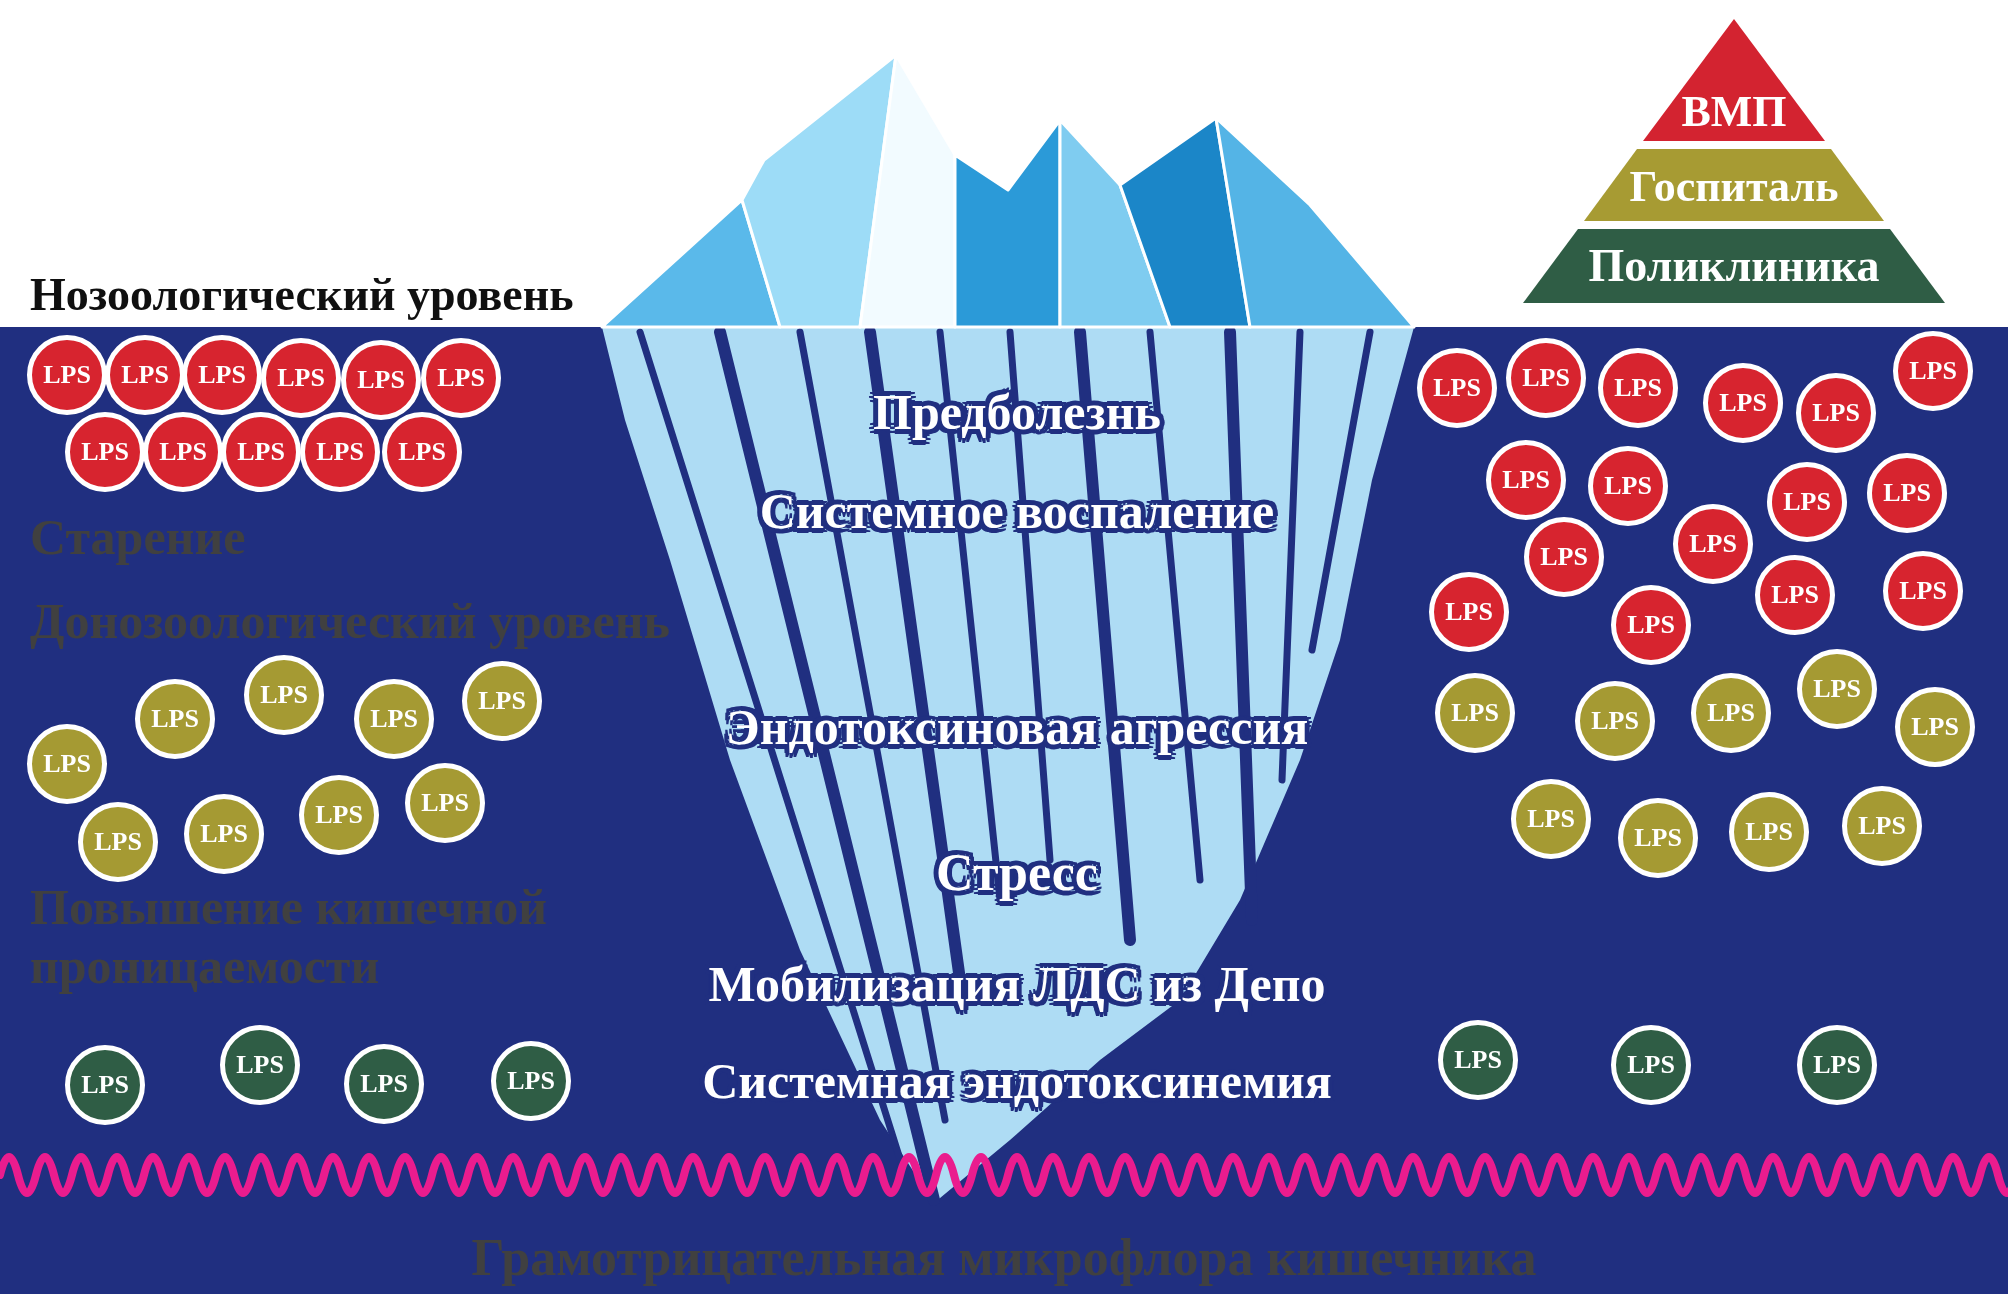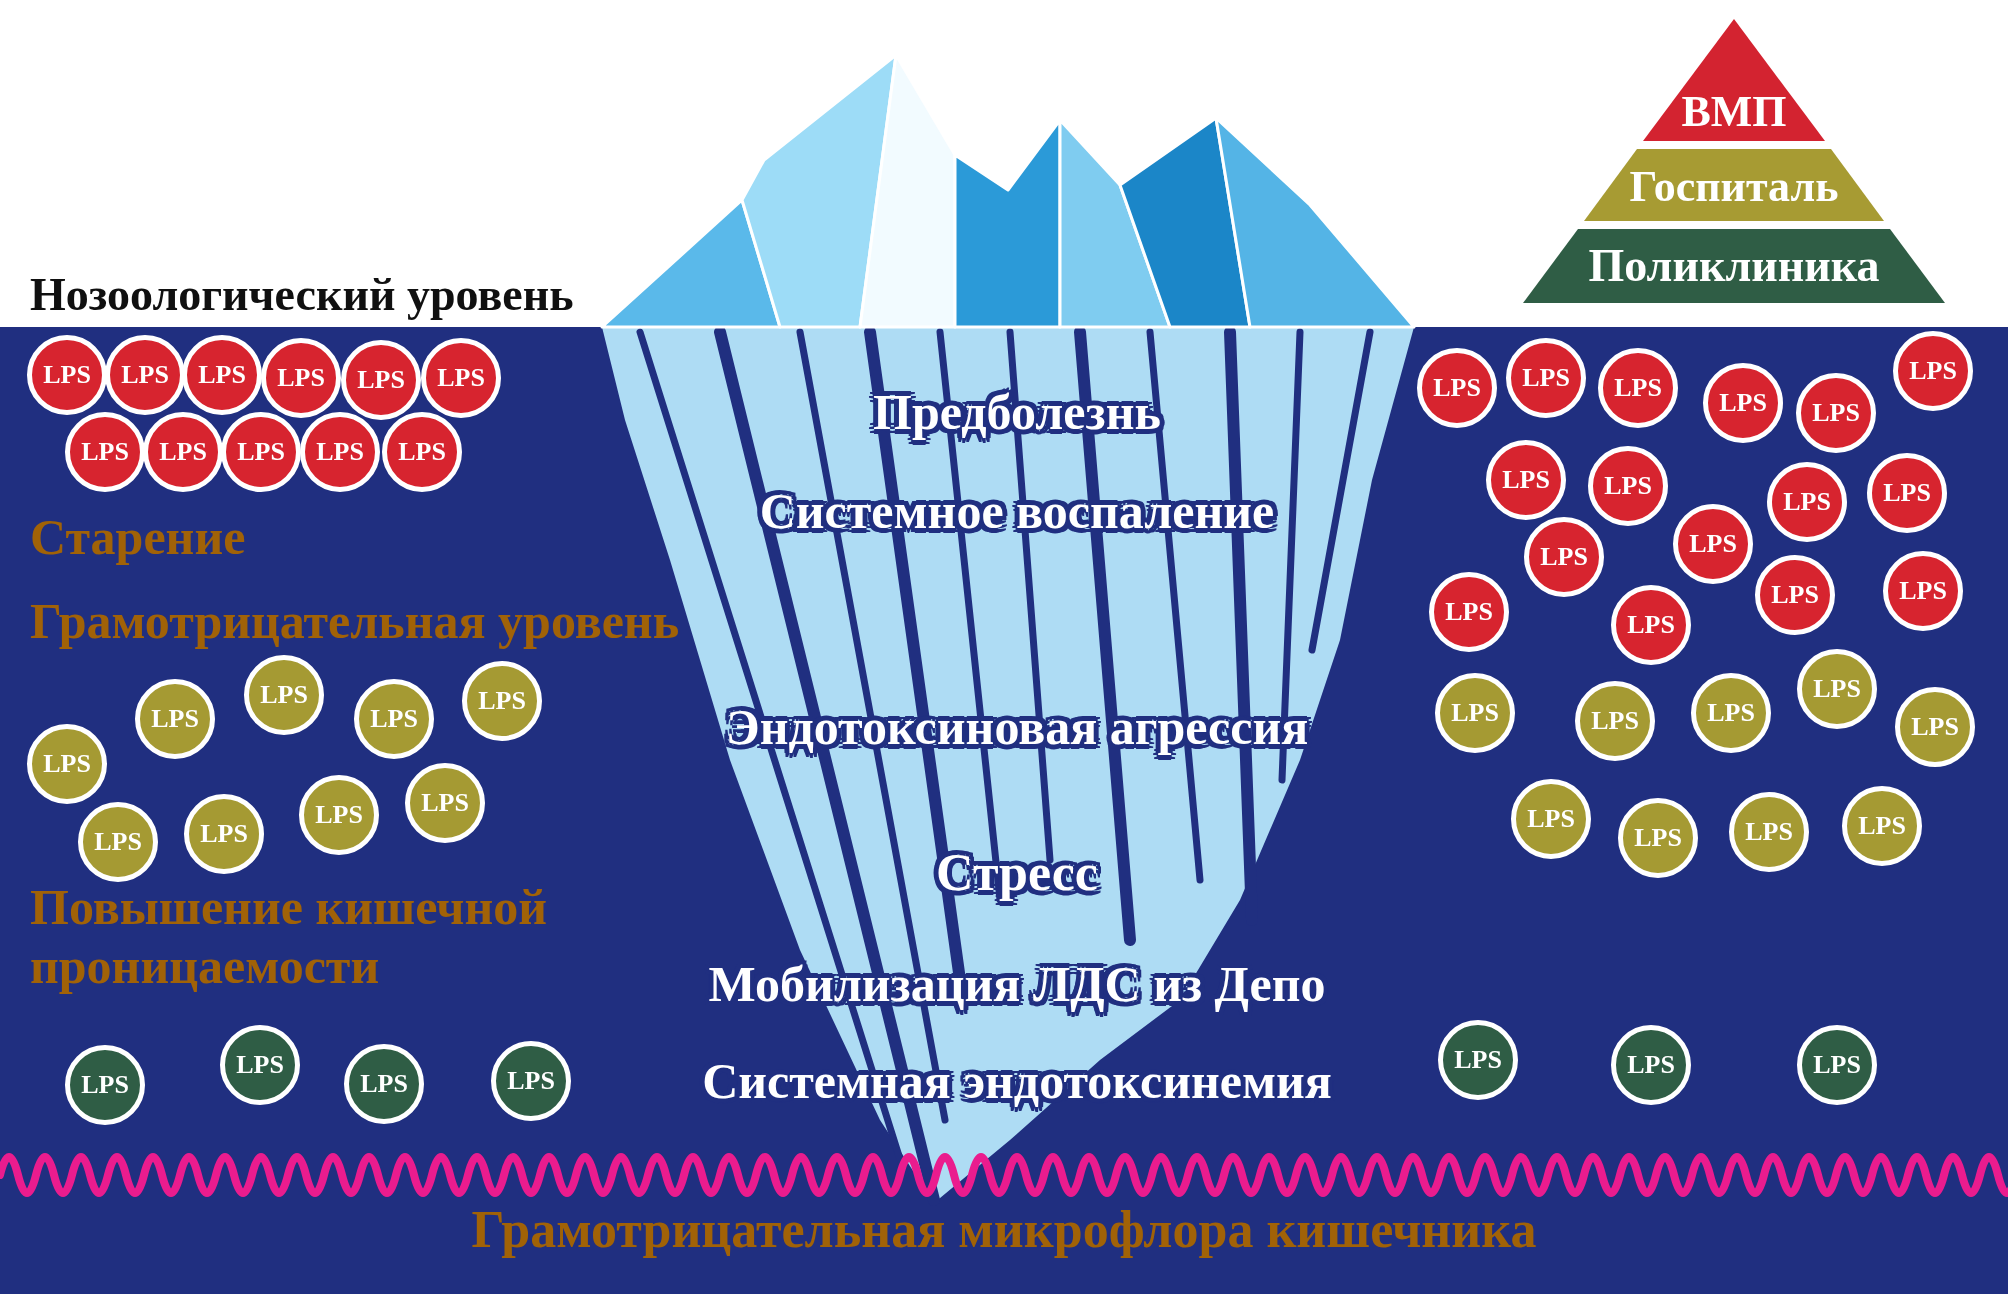--- a/index.html
+++ b/index.html
@@ -5,29 +5,29 @@
   * { margin:0; padding:0; box-sizing:border-box; }
   html,body { background:#ffffff; }
   body { font-family:"Liberation Serif", serif; }
 
   .stage { position:relative; width:2008px; height:1294px; background:#ffffff; overflow:hidden; }
 
   .water { position:absolute; left:0; top:327px; width:2008px; height:967px; background:#202f80; }
 
   .layer-svg { position:absolute; left:0; top:0; }
 
-  .lbl { position:absolute; font-weight:bold; color:#a16207; white-space:nowrap; }
+  .lbl { position:absolute; font-weight:bold; color:#404040; white-space:nowrap; }
   .lbl-black { color:#101010;margin-top:12px; }
 
   .nosological   { left:30px;  top:256px;  font-size:46px; }
   .aging         { left:30px;  top:508px;  font-size:50px; }
   .donosological { left:30px;  top:592px;  font-size:50px; }
   .permeability  { left:30px;  top:878px;  font-size:50px; line-height:1.18; white-space:normal; }
   .renal         { left:1340px; top:892px; font-size:48px; }
-  .microflora    { left:0; top:1200px; width:2008px; text-align:center; font-size:52px; }
+  .microflora    { left:0; top:1228px; width:2008px; text-align:center; font-size:52px; }
 
   .center-labels { position:absolute; left:600px; top:0; width:810px; height:1294px; pointer-events:none; }
   .berg-label {
     position:absolute; left:12px; width:100%; text-align:center;
     color:#ffffff; font-weight:bold; white-space:nowrap;
     text-shadow:
       -4px -4px 0 #202f80, 4px -4px 0 #202f80,
       -4px  4px 0 #202f80, 4px  4px 0 #202f80,
        0   -5px 0 #202f80, 0    5px 0 #202f80,
       -5px  0   0 #202f80, 5px  0   0 #202f80;
@@ -135,21 +135,21 @@
       <div class="lps" style="left: 220px; top: 1025px; background: rgb(47, 93, 69);">LPS</div>
       <div class="lps" style="left: 344px; top: 1044px; background: rgb(47, 93, 69);">LPS</div>
       <div class="lps" style="left: 491px; top: 1041px; background: rgb(47, 93, 69);">LPS</div>
       <div class="lps" style="left: 1438px; top: 1020px; background: rgb(47, 93, 69);">LPS</div>
       <div class="lps" style="left: 1611px; top: 1025px; background: rgb(47, 93, 69);">LPS</div>
       <div class="lps" style="left: 1797px; top: 1025px; background: rgb(47, 93, 69);">LPS</div>
     </div>
 
   <div class="lbl lbl-black nosological">Нозоологический уровень</div>
   <div class="lbl aging">Старение</div>
-  <div class="lbl donosological">Грамотрицательная уровень</div>
+  <div class="lbl donosological">Донозоологический уровень</div>
   <div class="lbl permeability">
     <span>Повышение кишечной</span><br>
     <span>проницаемости</span>
   </div>
   <div class="lbl microflora">Грамотрицательная микрофлора кишечника</div>
 
   <div class="center-labels">
     <div class="berg-label l-predisease">Предболезнь</div>
     <div class="berg-label l-inflammation">Системное воспаление</div>
     <div class="berg-label l-aggression">Эндотоксиновая агрессия</div>

